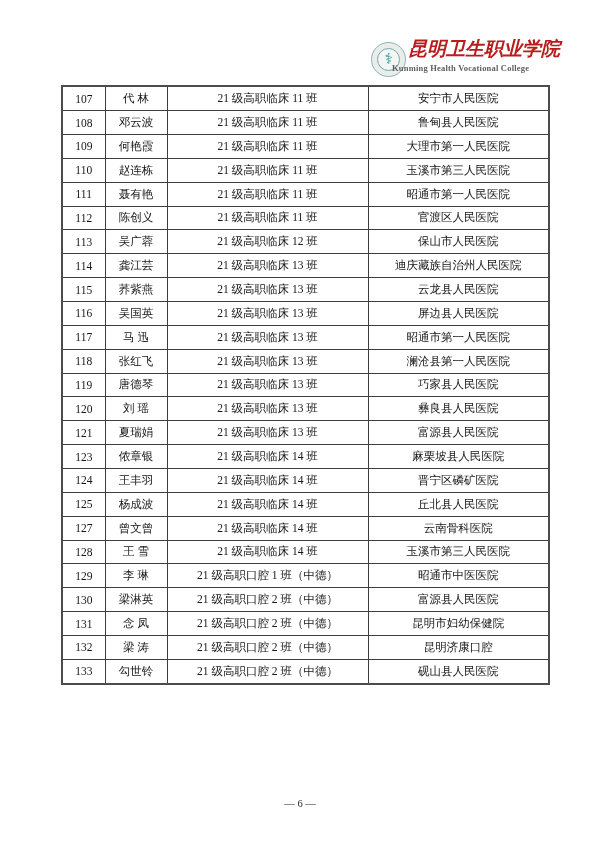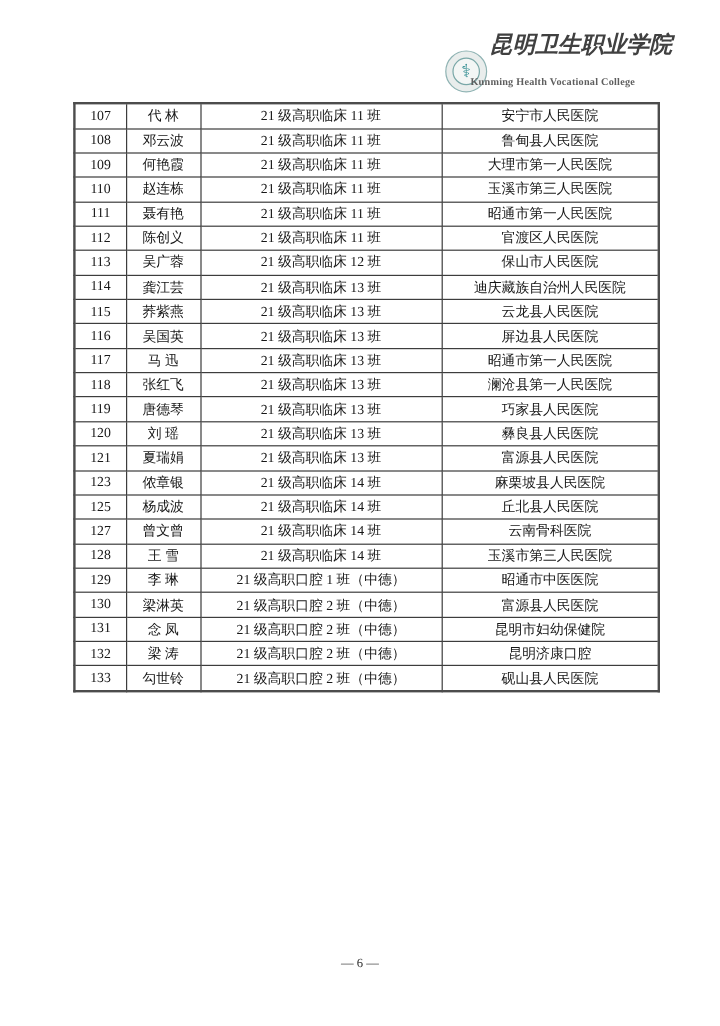--- a/index.html
+++ b/index.html
@@ -32,40 +32,40 @@
     background: #f3f6f5;
     box-sizing: border-box;
     display: flex; align-items: center; justify-content: center;
   }
   .seal-glyph {
     font-family: "DejaVu Sans", sans-serif;
     font-size: 15px; line-height: 1;
     color: #2e8b8f;
   }
   .college-zh {
-    position: absolute; left: 408px; top: 24px;
+    position: absolute; left: 408px; top: 36px;
     width: 152px;
     font-size: 19px; font-weight: bold; font-style: italic;
-    color: #404040;
+    color: #b91c1c;
     white-space: nowrap;
     font-family: "DejaVu Serif", "Liberation Serif", serif;
     letter-spacing: 0px;
   }
   .college-en {
     position: absolute; left: 392px; top: 63px;
     font-size: 8.5px; font-weight: bold;
     color: #5e5e5e;
     letter-spacing: 0.2px;
     white-space: nowrap;
   }
 
   
   table.assign {
     position: absolute; left: 61px; top: 85px;
-    width: 487px; height: 492px;
+    width: 487px; height: 600px;
     border-collapse: collapse;
     table-layout: fixed;
     font-size: 11.5px;
     color: #161616;
     border: 2px solid #4c4c4c;
   }
   table.assign td {
     border: 1px solid #3d3d3d;
     text-align: center;
     vertical-align: middle;
@@ -214,20 +214,26 @@
     </tr>
 
 
     <tr>
       <td>123</td>
       <td>侬章银</td>
       <td>21 级高职临床 14 班</td>
       <td>麻栗坡县人民医院</td>
     </tr>
 
+    <tr>
+      <td>124</td>
+      <td>王丰羽</td>
+      <td>21 级高职临床 14 班</td>
+      <td>晋宁区磷矿医院</td>
+    </tr>
 
     <tr>
       <td>125</td>
       <td>杨成波</td>
       <td>21 级高职临床 14 班</td>
       <td>丘北县人民医院</td>
     </tr>
 
 
     <tr>

